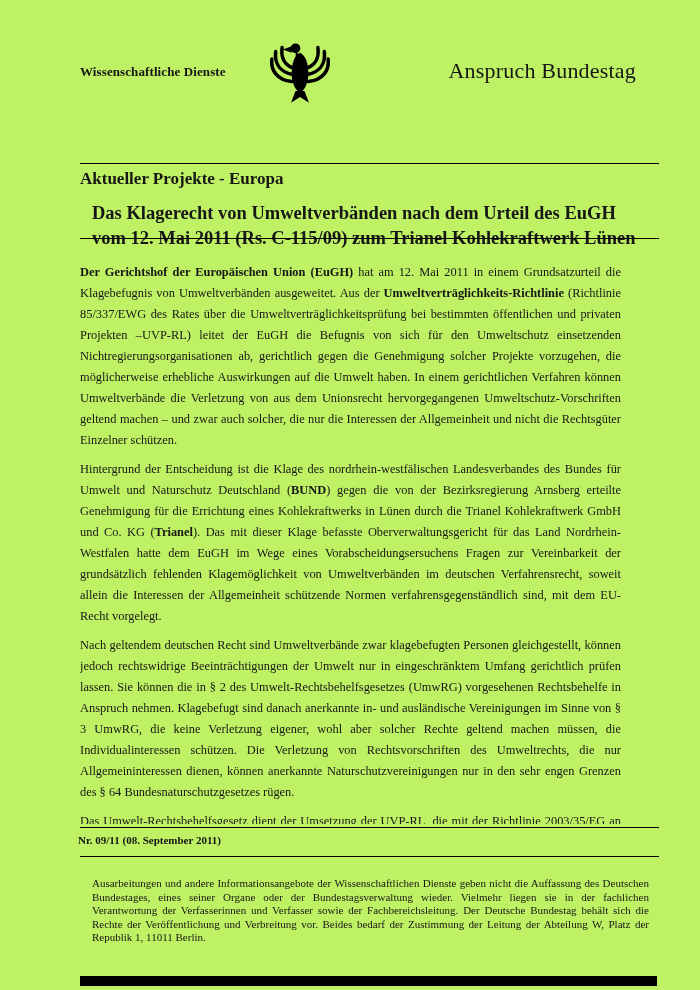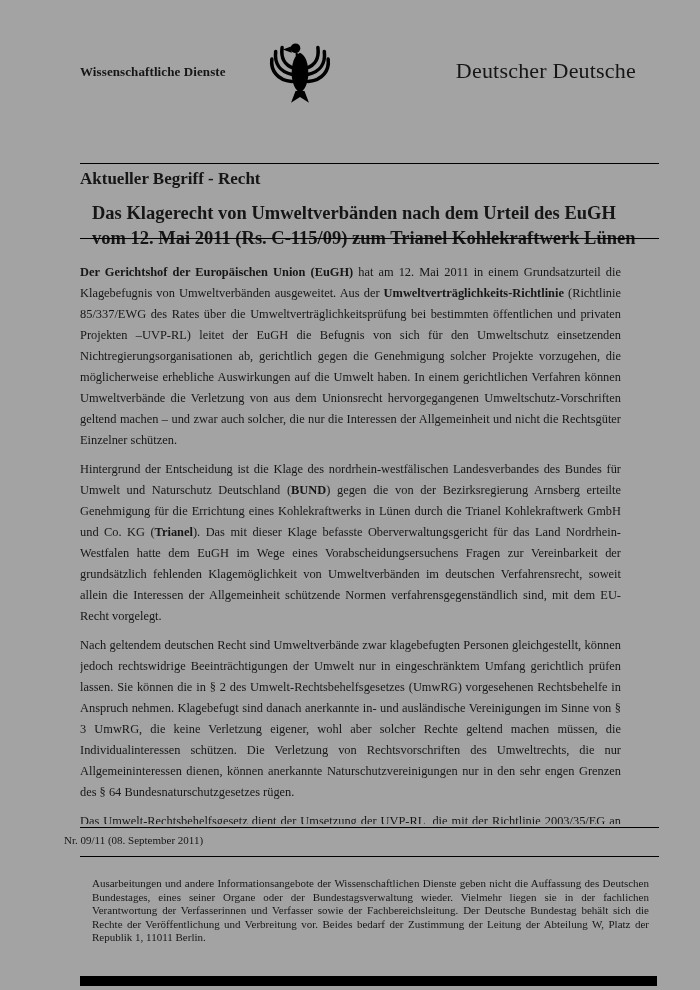--- a/index.html
+++ b/index.html
@@ -5,21 +5,21 @@
   html, body { margin: 0; padding: 0; }
   body {
     width: 700px; height: 990px;
     background: #e8e8e8;
     font-family: "Liberation Serif", "DejaVu Serif", serif;
     color: #161616;
   }
   .page {
     position: relative;
     width: 700px; height: 990px;
-    background: #a3a3a3;
+    background: #bef264;
     overflow: hidden;
   }
 
   
   .dept {
     position: absolute; left: 80px; top: 64px;
     font-size: 13px; font-weight: bold; letter-spacing: 0.1px;
   }
   .eagle {
     position: absolute; left: 268px; top: 34px;
@@ -59,22 +59,22 @@
     height: 562px; overflow: hidden;
     font-size: 12.4px; line-height: 21px;
     text-align: justify;
     hyphens: auto; -webkit-hyphens: auto;
   }
   .doc-body p { margin: 0 0 8px 0; }
   .doc-body b { font-weight: bold; }
 
   
   .issue {
-    position: absolute; left: 64px; top: 834px;
-    font-size: 11px; font-weight: normal;
+    position: absolute; left: 78px; top: 834px;
+    font-size: 11px; font-weight: bold;
   }
   .disclaimer {
     position: absolute; left: 80px; top: 865px; width: 557px;
     font-size: 11px; line-height: 13.6px;
     text-align: justify; margin: 12px;
   }
   .bottom-bar {
     position: absolute; left: 80px; top: 976px;
     width: 577px; height: 10px; background: #000;
   }
@@ -100,27 +100,27 @@
         <g fill="#000">
           <path d="M50 28 C59 32 63 45 63 60 C63 77 56 88 50 90 C44 88 37 77 37 60 C37 45 41 32 50 28 Z"></path>
           <circle cx="43" cy="21" r="7.5"></circle>
           <path d="M37 18 L23 23 L37 28 Z"></path>
           <path d="M43 26 C48 30 52 35 54 43 L44 46 Z"></path>
           <path d="M43 88 L36 106 L50 97 L64 106 L57 88 Z"></path>
         </g>
       </svg>
     </div>
 
-    <div class="inst">Deutscher Deutsche</div>
+    <div class="inst">Anspruch Bundestag</div>
   </header>
 
   <div class="rule rule-1"></div>
 
   <section class="title-block">
-    <h2 class="kicker">Aktueller Begriff - Recht</h2>
+    <h2 class="kicker">Aktueller Projekte - Europa</h2>
     <h1 class="heading">Das Klagerecht von Umweltverbänden nach dem Urteil des EuGH vom 12. Mai 2011 (Rs. C-115/09) zum Trianel Kohlekraftwerk Lünen</h1>
   </section>
 
   <div class="rule rule-2"></div>
 
   <main class="doc-body">
     <p><b>Der Gerichtshof der Europäischen Union (EuGH)</b> hat am 12. Mai 2011 in einem Grundsatzurteil die Klagebefugnis von Umweltverbänden ausgeweitet. Aus der <b>Umweltverträglichkeits-Richtlinie</b> (Richtlinie 85/337/EWG des Rates über die Umweltverträglichkeitsprüfung bei bestimmten öffentlichen und privaten Projekten –UVP-RL) leitet der EuGH die Befugnis von sich für den Umweltschutz einsetzenden Nichtregierungsorganisationen ab, gerichtlich gegen die Genehmigung solcher Projekte vorzugehen, die möglicherweise erhebliche Auswirkungen auf die Umwelt haben. In einem gerichtlichen Verfahren können Umweltverbände die Verletzung von aus dem Unionsrecht hervorgegangenen Umweltschutz-Vorschriften geltend machen – und zwar auch solcher, die nur die Interessen der Allgemeinheit und nicht die Rechtsgüter Einzelner schützen.</p>
     <p>Hintergrund der Entscheidung ist die Klage des nordrhein-westfälischen Landesverbandes des Bundes für Umwelt und Naturschutz Deutschland (<b>BUND</b>) gegen die von der Bezirksregierung Arnsberg erteilte Genehmigung für die Errichtung eines Kohlekraftwerks in Lünen durch die Trianel Kohlekraftwerk GmbH und Co. KG (<b>Trianel</b>). Das mit dieser Klage befasste Oberverwaltungsgericht für das Land Nordrhein-Westfalen hatte dem EuGH im Wege eines Vorabscheidungsersuchens Fragen zur Vereinbarkeit der grundsätzlich fehlenden Klagemöglichkeit von Umweltverbänden im deutschen Verfahrensrecht, soweit allein die Interessen der Allgemeinheit schützende Normen verfahrensgegenständlich sind, mit dem EU-Recht vorgelegt.</p>
     <p>Nach geltendem deutschen Recht sind Umweltverbände zwar klagebefugten Personen gleichgestellt, können jedoch rechtswidrige Beeinträchtigungen der Umwelt nur in eingeschränktem Umfang gerichtlich prüfen lassen. Sie können die in § 2 des Umwelt-Rechtsbehelfsgesetzes (UmwRG) vorgesehenen Rechtsbehelfe in Anspruch nehmen. Klagebefugt sind danach anerkannte in- und ausländische Vereinigungen im Sinne von § 3 UmwRG, die keine Verletzung eigener, wohl aber solcher Rechte geltend machen müssen, die Individualinteressen schützen. Die Verletzung von Rechtsvorschriften des Umweltrechts, die nur Allgemeininteressen dienen, können anerkannte Naturschutzvereinigungen nur in den sehr engen Grenzen des § 64 Bundesnaturschutzgesetzes rügen.</p>
     <p>Das Umwelt-Rechtsbehelfsgesetz dient der Umsetzung der UVP-RL, die mit der Richtlinie 2003/35/EG an die <b>Aarhus-Konvention</b> angepasst worden ist, welche in Gestalt eines <b>völkerrechtlichen Übereinkommens</b> die Öffentlichkeitsbeteiligung und den Zugang zu Gerichten in Umweltangelegenheiten regelt.</p>

